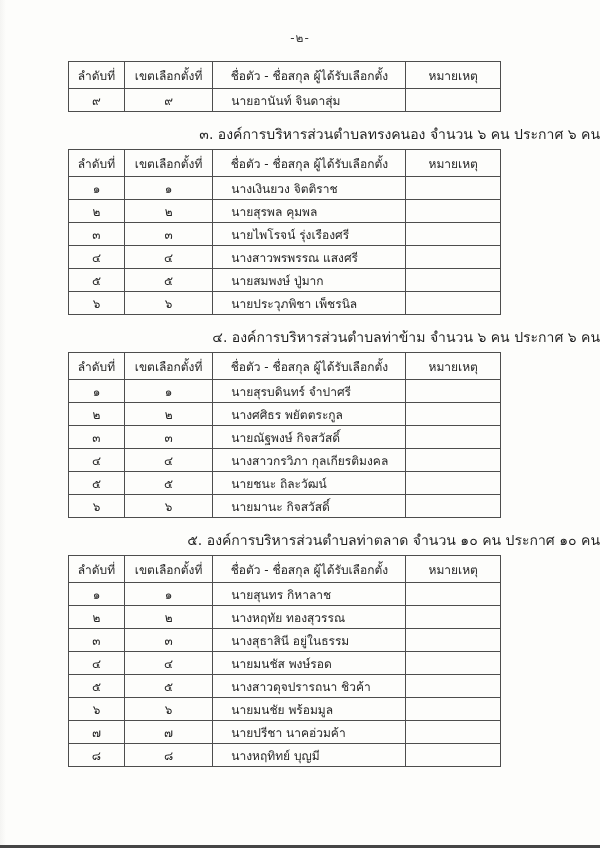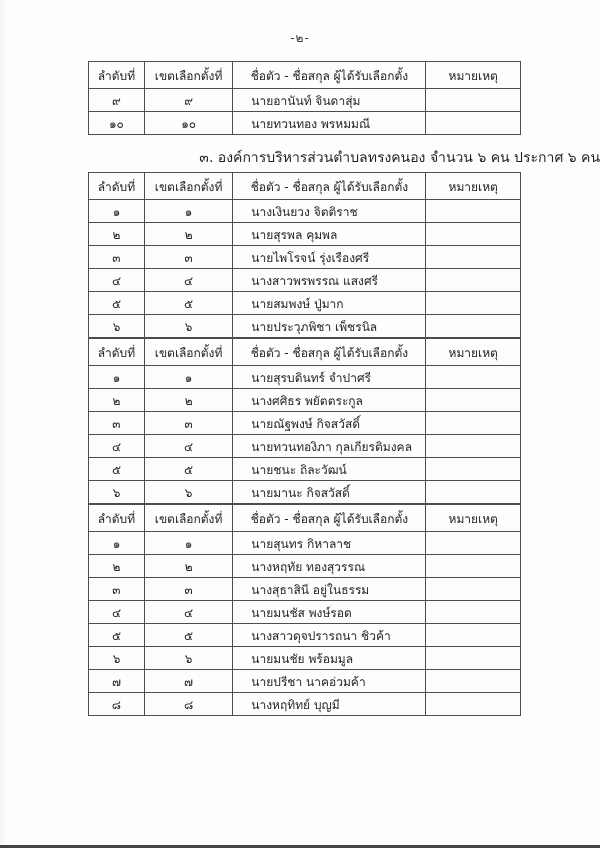--- a/index.html
+++ b/index.html
@@ -28,21 +28,21 @@
     font-size: 14px;
     color: #1f1f1f;
     white-space: nowrap;
     text-align: right;
   }
   .section:first-child { margin-top: 2px; }
   table.results-table {
     border-collapse: collapse;
     table-layout: fixed;
     width: 433px;
-    margin-left: 88px;
+    margin-left: 68px;
     background: #fdfdfb;
   }
   table.results-table th, table.results-table td {
     border: 1px solid #4d4d4d;
     font-weight: normal;
     font-size: 12px;
     color: #242424;
     overflow: hidden;
     white-space: nowrap;
   }
@@ -86,26 +86,20 @@
               <th>หมายเหตุ</th>
             </tr>
       </thead>
       <tbody>
             <tr>
               <td class="col-seq">๙</td>
               <td class="col-district">๙</td>
               <td class="col-name">นายอานันท์  จินดาสุ่ม</td>
               <td class="col-note"></td>
             </tr>
-            <tr>
-              <td class="col-seq">๑๐</td>
-              <td class="col-district">๑๐</td>
-              <td class="col-name">นายทวนทอง  พรหมมณี</td>
-              <td class="col-note"></td>
-            </tr>
           </tbody>
     </table>
   </div>
 
   <div class="section">
     <div class="section-heading">๓. องค์การบริหารส่วนตำบลทรงคนอง จำนวน ๖ คน ประกาศ ๖ คน</div>
     <table class="results-table">
       <thead>
         <tr>
               <th>ลำดับที่</th>
@@ -149,20 +143,21 @@
               <td class="col-seq">๖</td>
               <td class="col-district">๖</td>
               <td class="col-name">นายประวุภพิชา  เพ็ชรนิล</td>
               <td class="col-note"></td>
             </tr>
           </tbody>
     </table>
   </div>
 
   <div class="section">
+    <div class="section-heading">๔. องค์การบริหารส่วนตำบลท่าข้าม จำนวน ๖ คน ประกาศ ๖ คน</div>
     <table class="results-table">
       <thead>
         <tr>
               <th>ลำดับที่</th>
               <th>เขตเลือกตั้งที่</th>
               <th>ชื่อตัว - ชื่อสกุล ผู้ได้รับเลือกตั้ง</th>
               <th>หมายเหตุ</th>
             </tr>
       </thead>
       <tbody>
@@ -180,40 +175,41 @@
             </tr>
             <tr>
               <td class="col-seq">๓</td>
               <td class="col-district">๓</td>
               <td class="col-name">นายณัฐพงษ์  กิจสวัสดิ์</td>
               <td class="col-note"></td>
             </tr>
             <tr>
               <td class="col-seq">๔</td>
               <td class="col-district">๔</td>
-              <td class="col-name">นายทวนทองิภา  กุลเกียรติมงคล</td>
+              <td class="col-name">นางสาวกรวิภา  กุลเกียรติมงคล</td>
               <td class="col-note"></td>
             </tr>
             <tr>
               <td class="col-seq">๕</td>
               <td class="col-district">๕</td>
               <td class="col-name">นายชนะ  ถิละวัฒน์</td>
               <td class="col-note"></td>
             </tr>
             <tr>
               <td class="col-seq">๖</td>
               <td class="col-district">๖</td>
               <td class="col-name">นายมานะ  กิจสวัสดิ์</td>
               <td class="col-note"></td>
             </tr>
           </tbody>
     </table>
   </div>
 
   <div class="section">
+    <div class="section-heading">๕. องค์การบริหารส่วนตำบลท่าตลาด จำนวน ๑๐ คน ประกาศ ๑๐ คน</div>
     <table class="results-table">
       <thead>
         <tr>
               <th>ลำดับที่</th>
               <th>เขตเลือกตั้งที่</th>
               <th>ชื่อตัว - ชื่อสกุล ผู้ได้รับเลือกตั้ง</th>
               <th>หมายเหตุ</th>
             </tr>
       </thead>
       <tbody>

